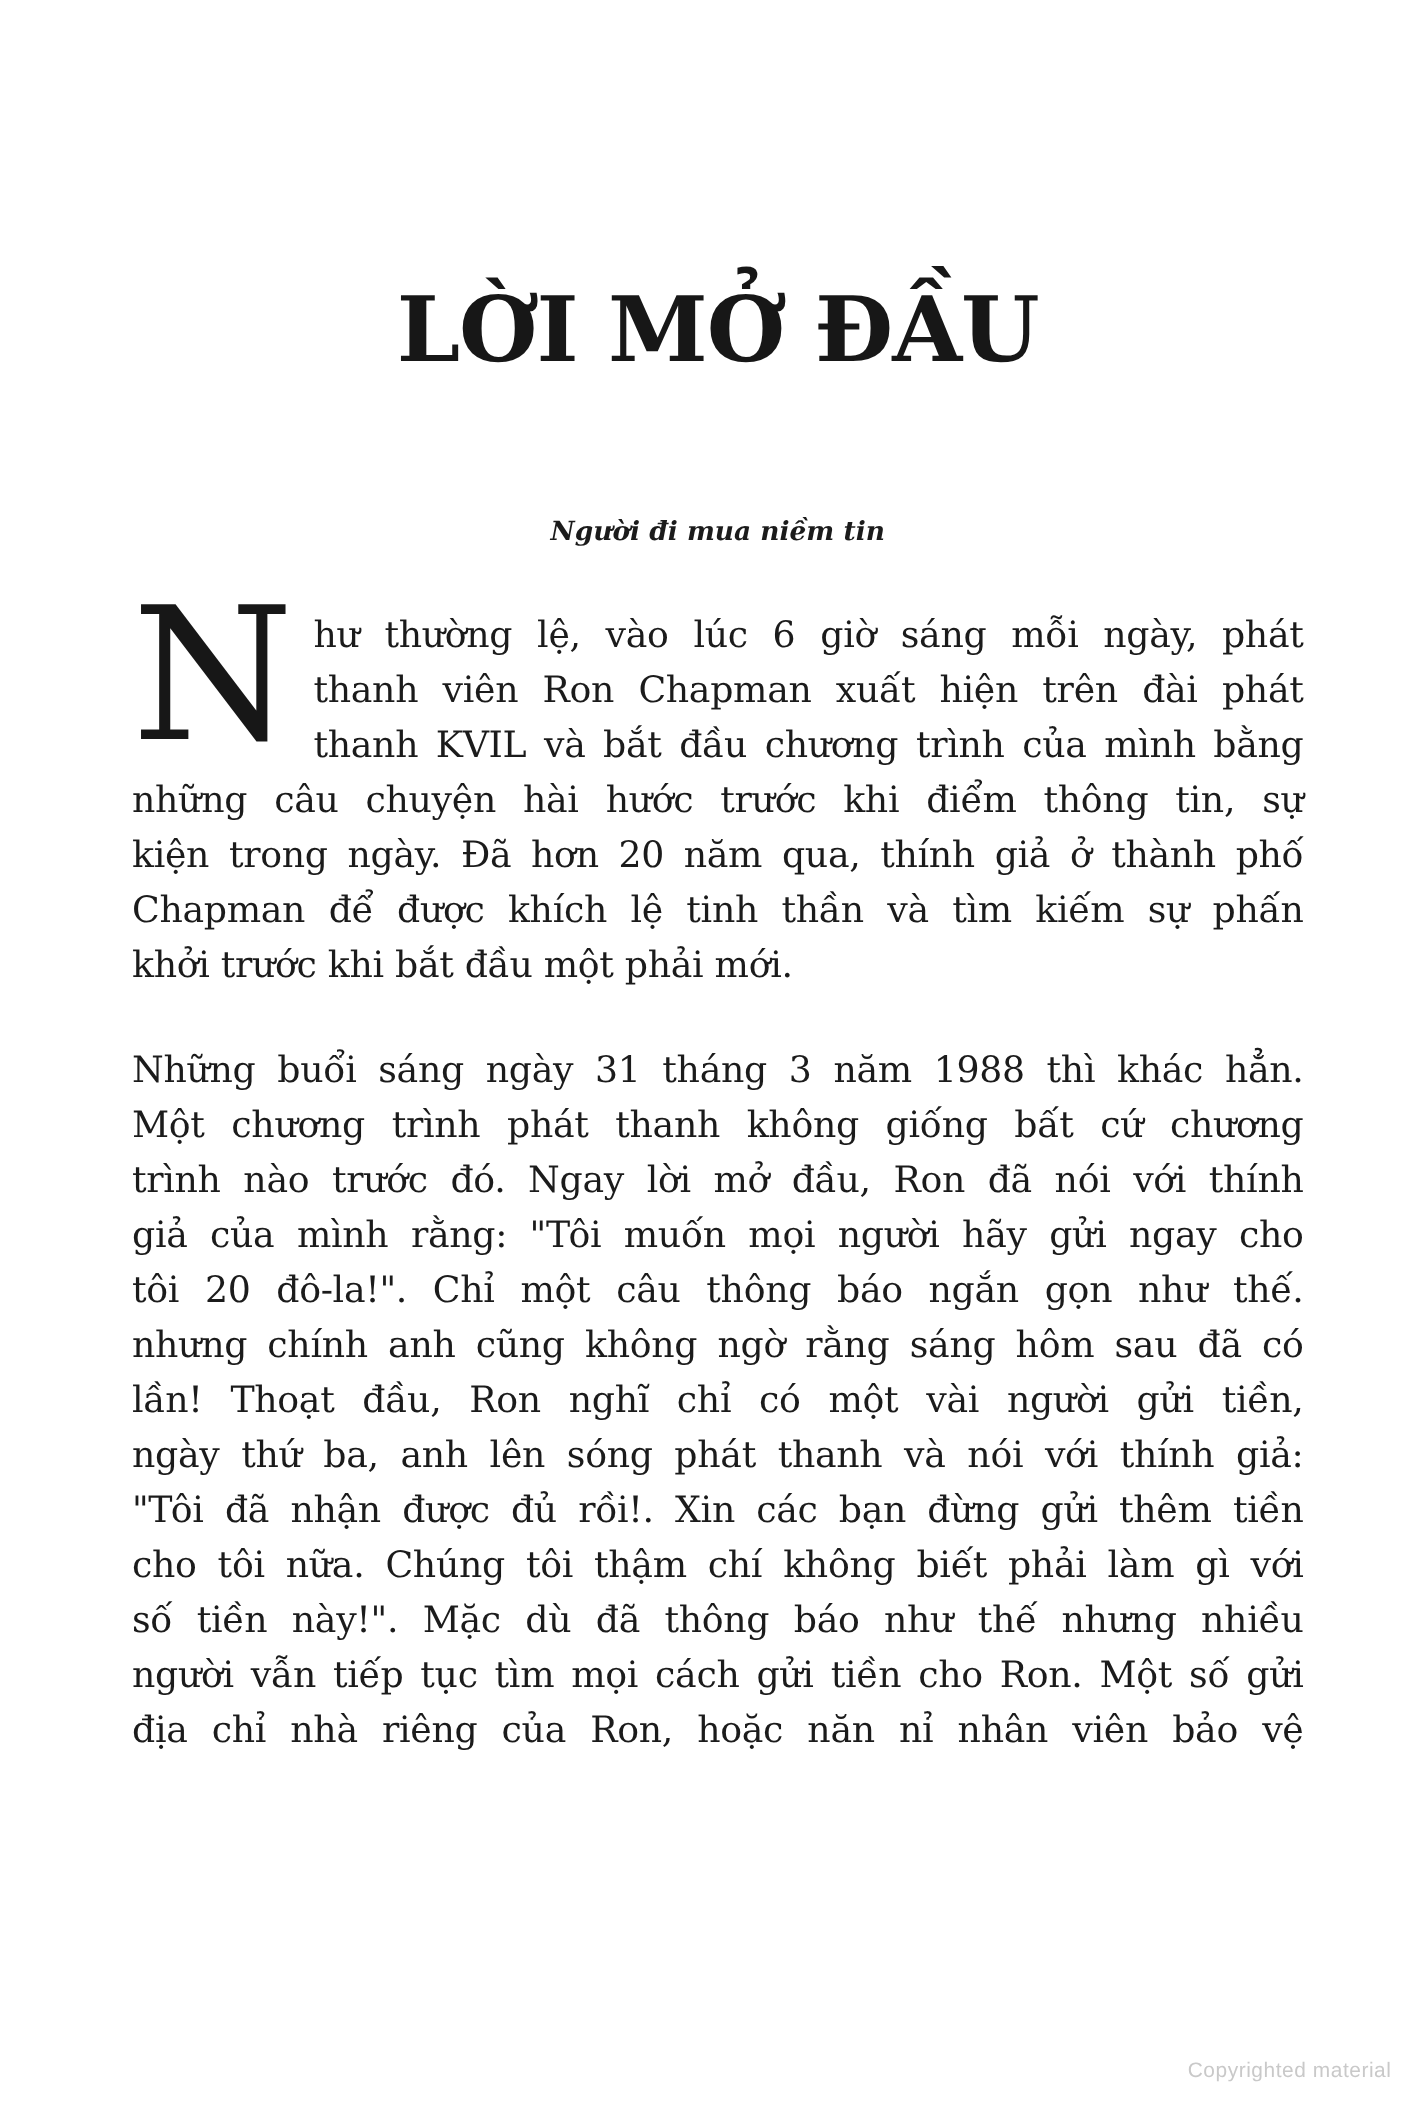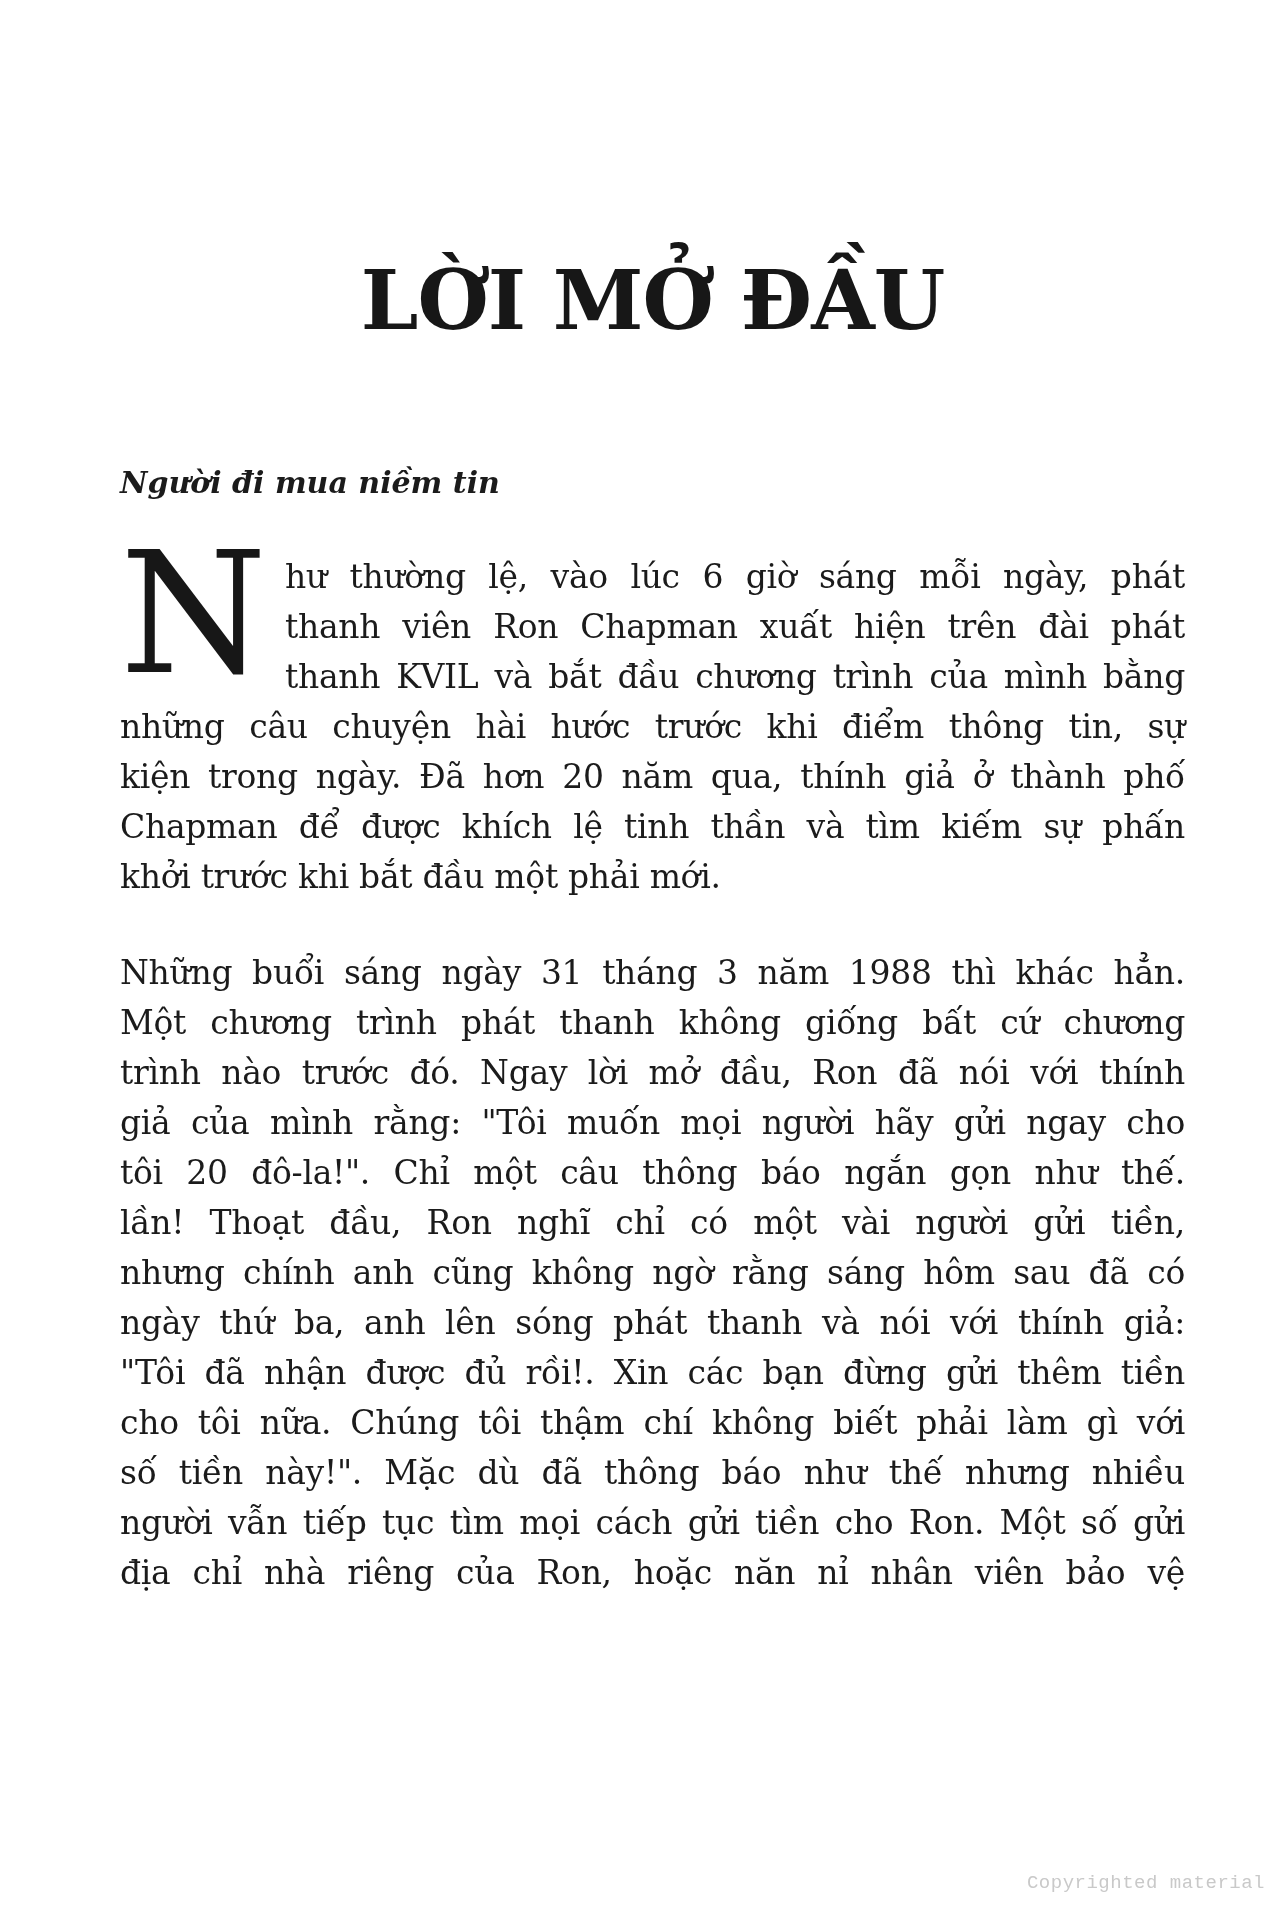--- a/index.html
+++ b/index.html
@@ -27,25 +27,25 @@
     line-height: 96px;
     font-weight: bold;
     text-align: center;
     letter-spacing: -1px;
     color: #171717;
     white-space: nowrap;
   }
   .subtitle {
     margin: 0;
     margin-top: 112px;
-    font-size: 30px;
+    font-size: 24px;
     line-height: 46px;
     font-weight: bold;
     font-style: italic;
-    text-align: left;
+    text-align: center;
     color: #1b1b1b;
   }
   .paragraph {
     margin: 0;
     margin-top: 46px;
     font-size: 33px;
     line-height: 50px;
     letter-spacing: -0.3px;
   }
   .paragraph::after {
@@ -73,21 +73,21 @@
     top: -22px;
     font-size: 168px;
     line-height: 168px;
     letter-spacing: 0;
     color: #171717;
   }
   .watermark {
     position: absolute;
     top: 1872px;
     right: 15px;
-    font-family: Liberation Mono, monospace;
+    font-family: Liberation Sans, sans-serif;
     font-size: 19px;
     color: #c9c9c9;
     letter-spacing: 0.5px;
   }
 </style>
 </head>
 <body>
 
 <div class="page">
   <div class="content">
@@ -108,22 +108,22 @@
       <div class="jline">Chapman để được khích lệ tinh thần và tìm kiếm sự phấn</div>
       <div class="jline last">khởi trước khi bắt đầu một phải mới.</div>
     </div>
 
     <div class="paragraph">
       <div class="jline">Những buổi sáng ngày 31 tháng 3 năm 1988 thì khác hẳn.</div>
       <div class="jline">Một chương trình phát thanh không giống bất cứ chương</div>
       <div class="jline">trình nào trước đó. Ngay lời mở đầu, Ron đã nói với thính</div>
       <div class="jline">giả của mình rằng: "Tôi muốn mọi người hãy gửi ngay cho</div>
       <div class="jline">tôi 20 đô-la!". Chỉ một câu thông báo ngắn gọn như thế.</div>
+      <div class="jline">nhưng chính anh cũng không ngờ rằng sáng hôm sau đã có</div>
       <div class="jline">lần! Thoạt đầu, Ron nghĩ chỉ có một vài người gửi tiền,</div>
-      <div class="jline">nhưng chính anh cũng không ngờ rằng sáng hôm sau đã có</div>
       <div class="jline">ngày thứ ba, anh lên sóng phát thanh và nói với thính giả:</div>
       <div class="jline">"Tôi đã nhận được đủ rồi!. Xin các bạn đừng gửi thêm tiền</div>
       <div class="jline">cho tôi nữa. Chúng tôi thậm chí không biết phải làm gì với</div>
       <div class="jline">số tiền này!". Mặc dù đã thông báo như thế nhưng nhiều</div>
       <div class="jline">người vẫn tiếp tục tìm mọi cách gửi tiền cho Ron. Một số gửi</div>
       <div class="jline">địa chỉ nhà riêng của Ron, hoặc năn nỉ nhân viên bảo vệ</div>
     </div>
 
   </div>
 

